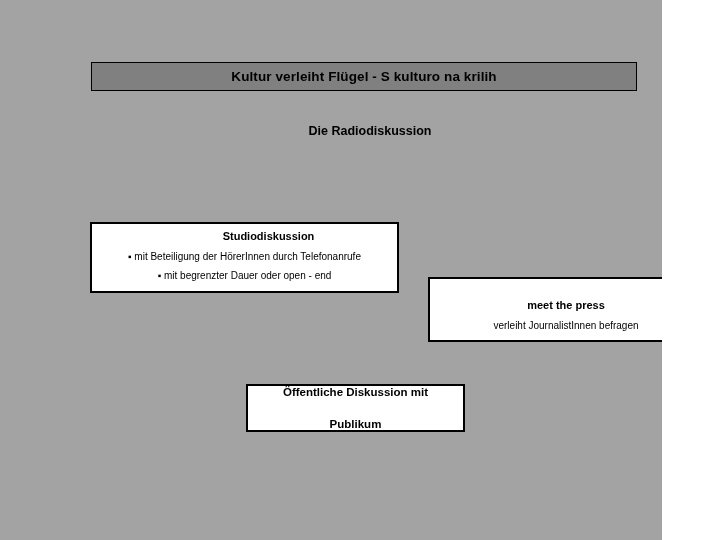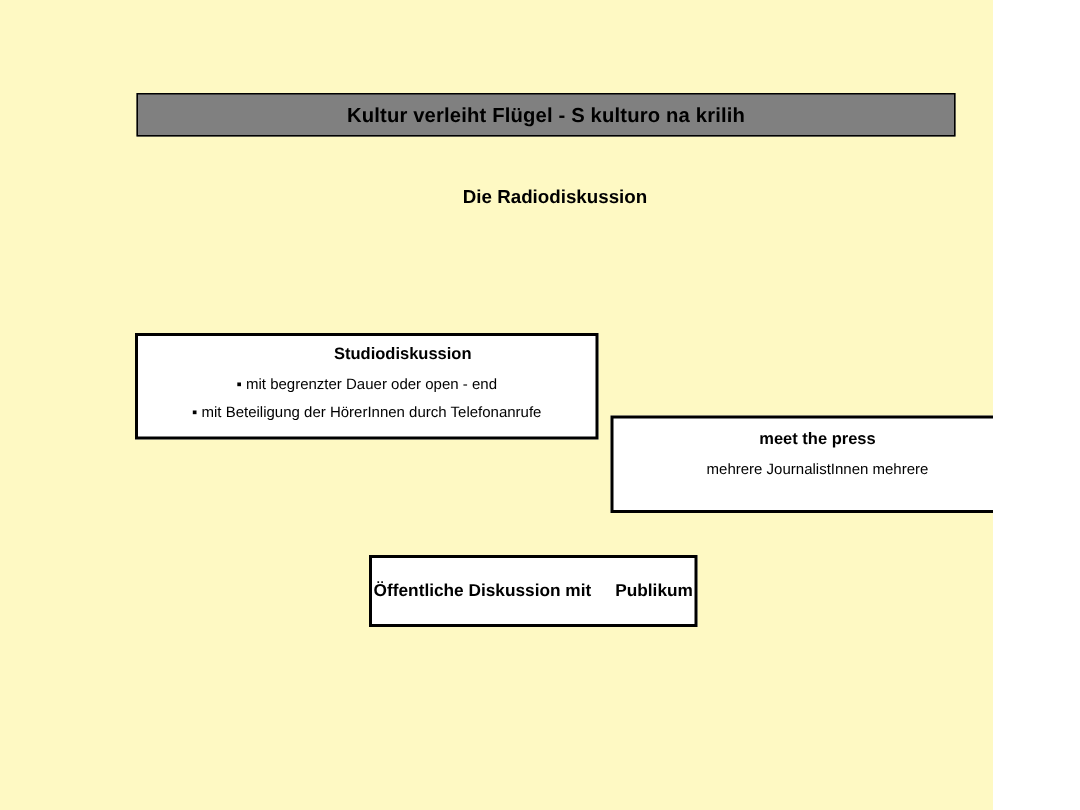--- a/index.html
+++ b/index.html
@@ -8,21 +8,21 @@
     background: #ffffff;
   }
   body {
     font-family: "Liberation Sans", sans-serif;
     -webkit-font-smoothing: none;
   }
   #slide {
     position: relative;
     width: 662px;
     height: 540px;
-    background: #fef9c3;
+    background: #a3a3a3;
     overflow: hidden;
   }
 
   
   #title-banner {
     position: absolute;
     left: 91px;
     top: 62px;
     width: 546px;
     height: 29px;
@@ -81,37 +81,37 @@
     top: 222px;
     width: 309px;
     height: 71px;
     padding-top: 6px;
   }
   #box-studiodiskussion .node-heading { margin-bottom: 9px; padding-left: 48px; }
   #box-studiodiskussion .node-line { margin-bottom: 8px; }
 
   
   #box-meet-the-press {
-    left: 407px;
+    left: 428px;
     top: 277px;
     width: 276px;
     height: 65px;
-    padding-top: 8px;
+    padding-top: 20px;
   }
   #box-meet-the-press .node-heading { margin-bottom: 9px; }
   #box-meet-the-press .node-line { margin-bottom: 7px; }
 
   
   #box-oeffentliche-diskussion {
     left: 246px;
-    top: 370px;
+    top: 384px;
     width: 219px;
     height: 48px;
     display: flex;
-    flex-direction: row;
+    flex-direction: column;
     align-items: center;
     justify-content: center;
     gap: 16px;
   }
   #box-oeffentliche-diskussion .node-heading {
     font-size: 11.5px;
     line-height: 16px;
   }
 </style>
 </head>
@@ -120,27 +120,27 @@
 <div id="slide">
 
   <div id="title-banner">
     <span class="title-text">Kultur verleiht Flügel - S kulturo na krilih</span>
   </div>
 
   <div id="subtitle">Die Radiodiskussion</div>
 
   <div class="node-box" id="box-studiodiskussion">
     <span class="node-heading">Studiodiskussion</span>
+    <span class="node-line">▪ mit Beteiligung der HörerInnen durch Telefonanrufe</span>
     <span class="node-line">▪ mit begrenzter Dauer oder open - end</span>
-    <span class="node-line">▪ mit Beteiligung der HörerInnen durch Telefonanrufe</span>
   </div>
 
   <div class="node-box" id="box-meet-the-press">
     <span class="node-heading">meet the press</span>
-    <span class="node-line">mehrere JournalistInnen mehrere</span>
+    <span class="node-line">verleiht JournalistInnen befragen</span>
   </div>
 
   <div class="node-box" id="box-oeffentliche-diskussion">
     <span class="node-heading">Öffentliche Diskussion mit</span>
     <span class="node-heading">Publikum</span>
   </div>
 
 </div>
 
 </body></html>

